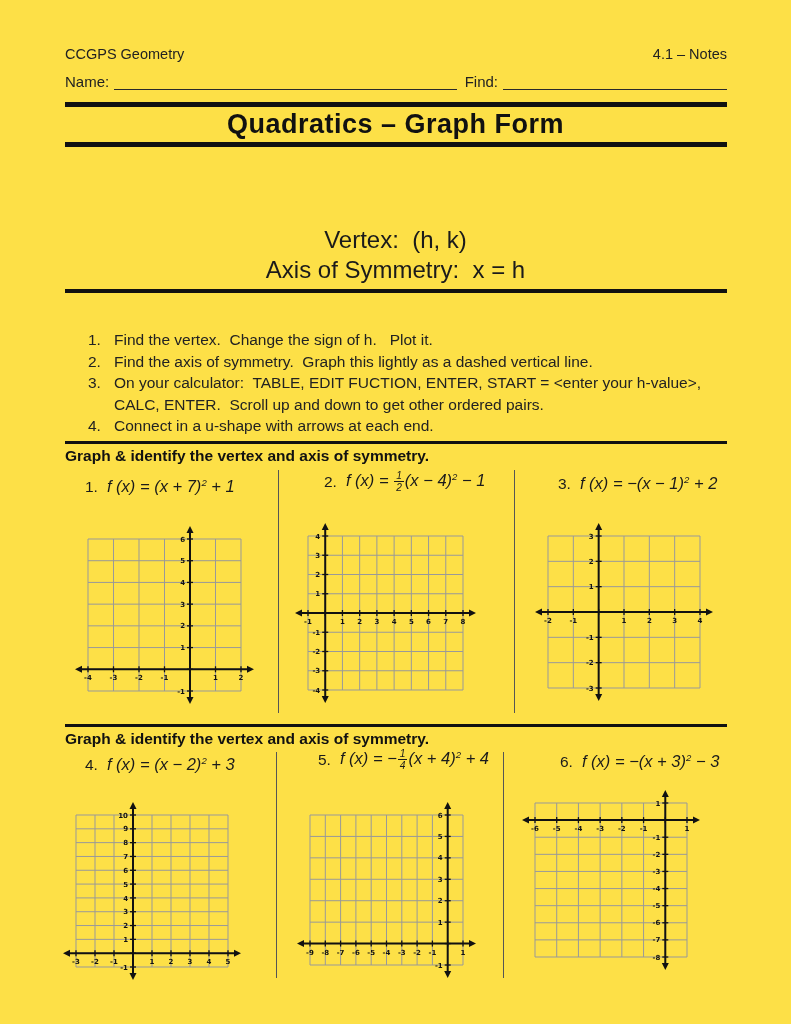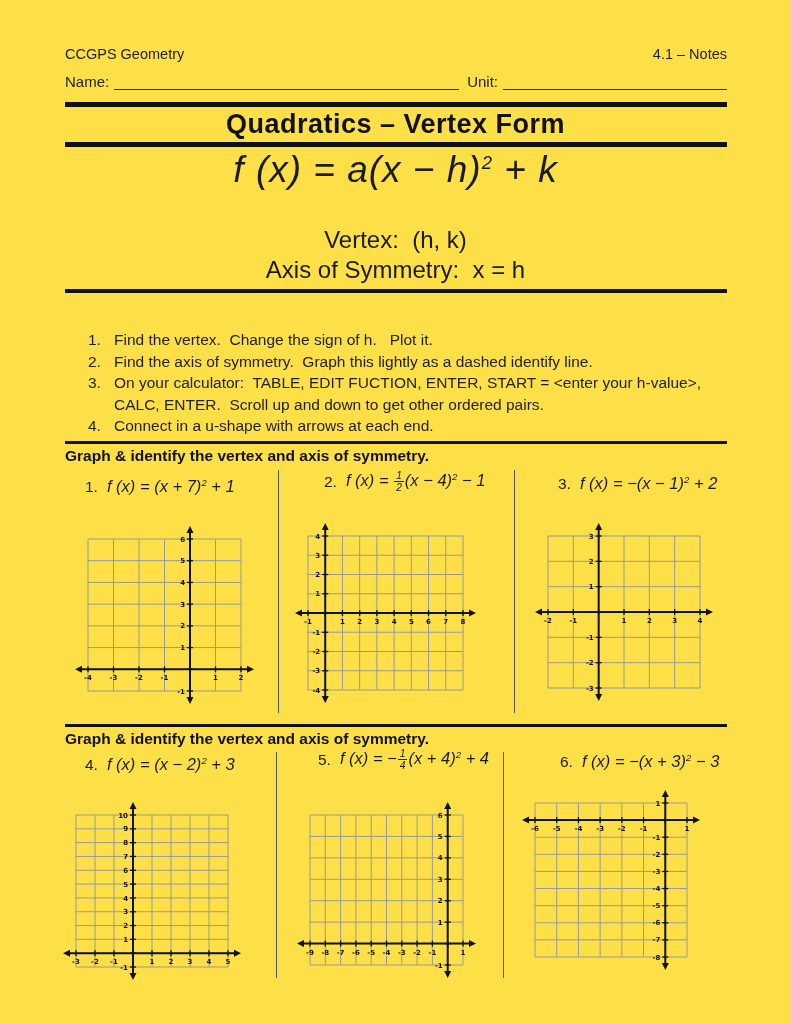--- a/index.html
+++ b/index.html
@@ -46,42 +46,41 @@
 <body>
 
 <div class="page">
 
   <div class="abs hdr" style="left:65px;top:46px;">CCGPS Geometry</div>
   <div class="abs hdr" style="right:64px;top:46px;">4.1 – Notes</div>
 
   <div class="abs name-row" style="left:65px;right:64px;top:72px;">
     <span class="pre">Name:</span>
     <span class="blank" style="flex:1;margin:0 8px 0 5px;"></span>
-    <span class="pre">Unit:</span>
+    <span class="pre">Find:</span>
     <span class="blank" style="width:224px;margin-left:5px;"></span>
   </div>
 
   <div class="rule" style="top:102px;height:5px;"></div>
-  <div class="abs title center" style="top:109px;">Quadratics – Vertex Form</div>
+  <div class="abs title center" style="top:109px;">Quadratics – Graph Form</div>
   <div class="rule" style="top:142px;height:5px;"></div>
 
-  <div class="abs math bigformula center" style="top:149px;"><span>f (x) = a(x − h)</span><sup>2</sup><span> + k</span></div>
   <div class="abs midline center pre" style="top:256px;">Axis of Symmetry:  x = h</div>
   <div class="abs midline center pre" style="top:226px;">Vertex:  (h, k)</div>
 
   <div class="rule" style="top:289px;height:4px;"></div>
 
   <div class="abs" style="left:88px;right:68px;top:329px;">
     <div class="step">
       <span class="stepnum">1.</span>
       <span class="steptext pre">Find the vertex.  Change the sign of h.   Plot it.</span>
     </div>
     <div class="step">
       <span class="stepnum">2.</span>
-      <span class="steptext pre">Find the axis of symmetry.  Graph this lightly as a dashed identify line.</span>
+      <span class="steptext pre">Find the axis of symmetry.  Graph this lightly as a dashed vertical line.</span>
     </div>
     <div class="step">
       <span class="stepnum">3.</span>
       <span class="steptext pre">On your calculator:  TABLE, EDIT FUCTION, ENTER, START = &lt;enter your h-value&gt;, CALC, ENTER.  Scroll up and down to get other ordered pairs.</span>
     </div>
     <div class="step">
       <span class="stepnum">4.</span>
       <span class="steptext pre">Connect in a u-shape with arrows at each end.</span>
     </div>
   </div>

